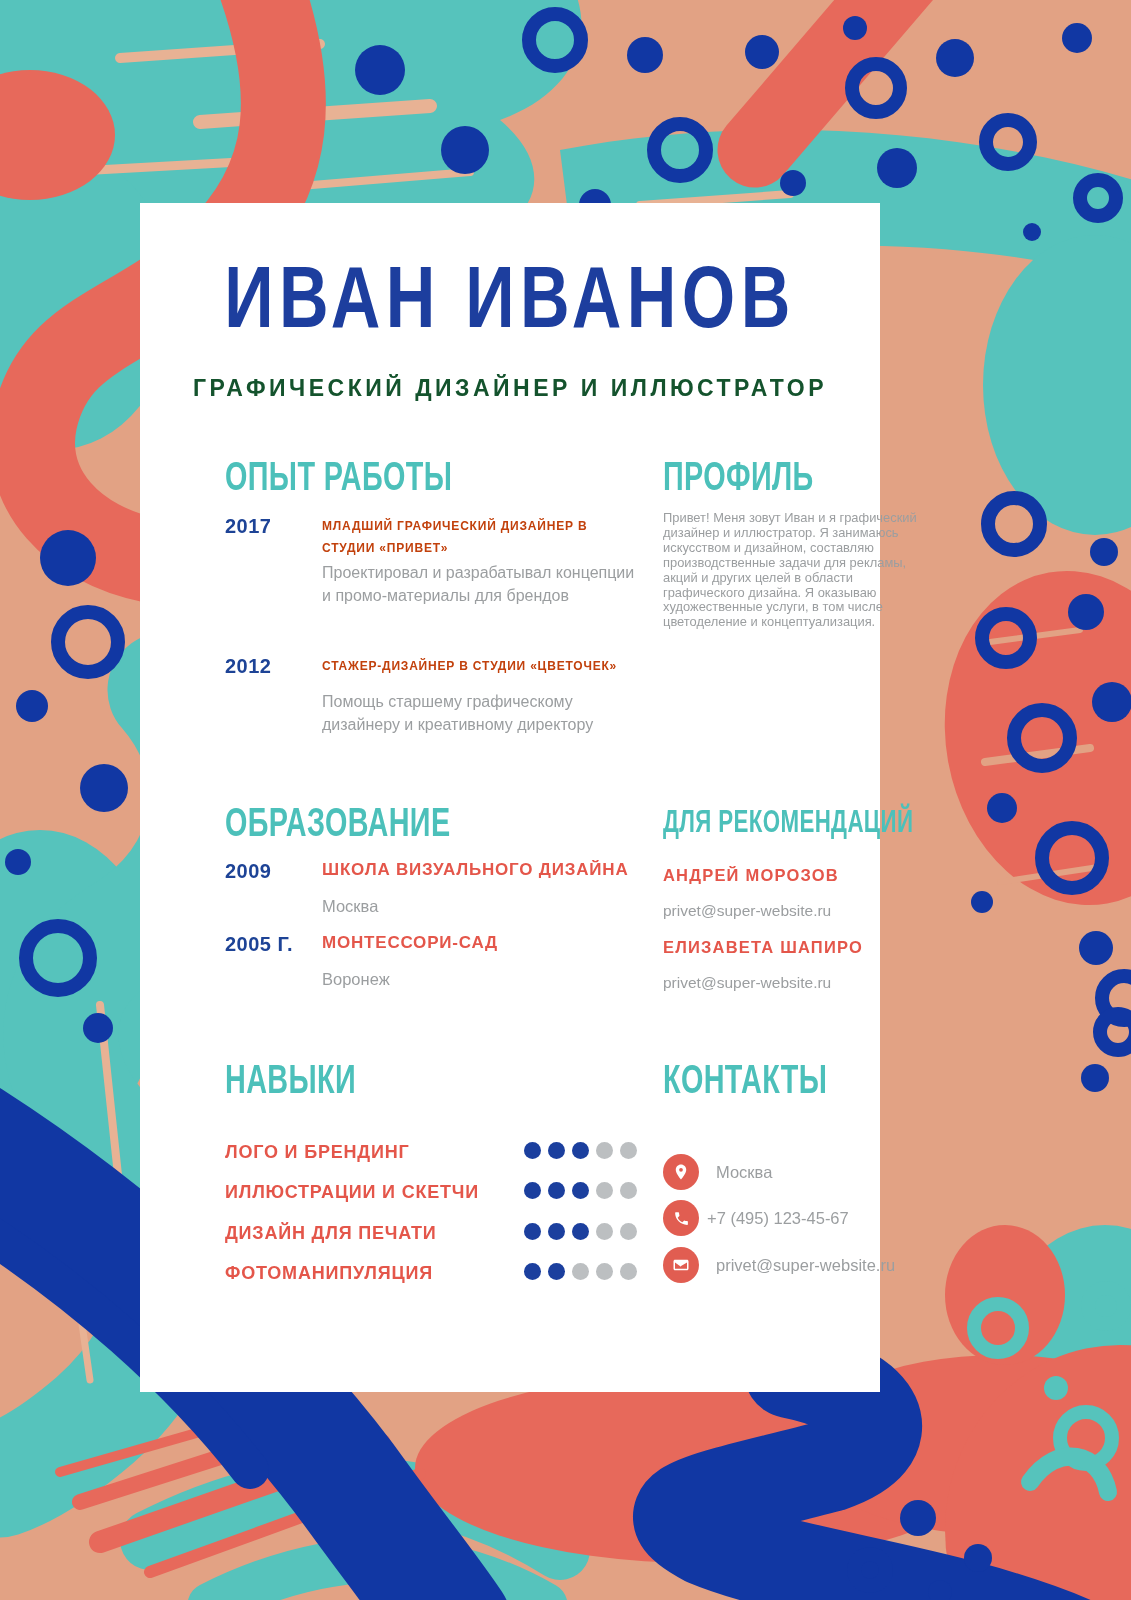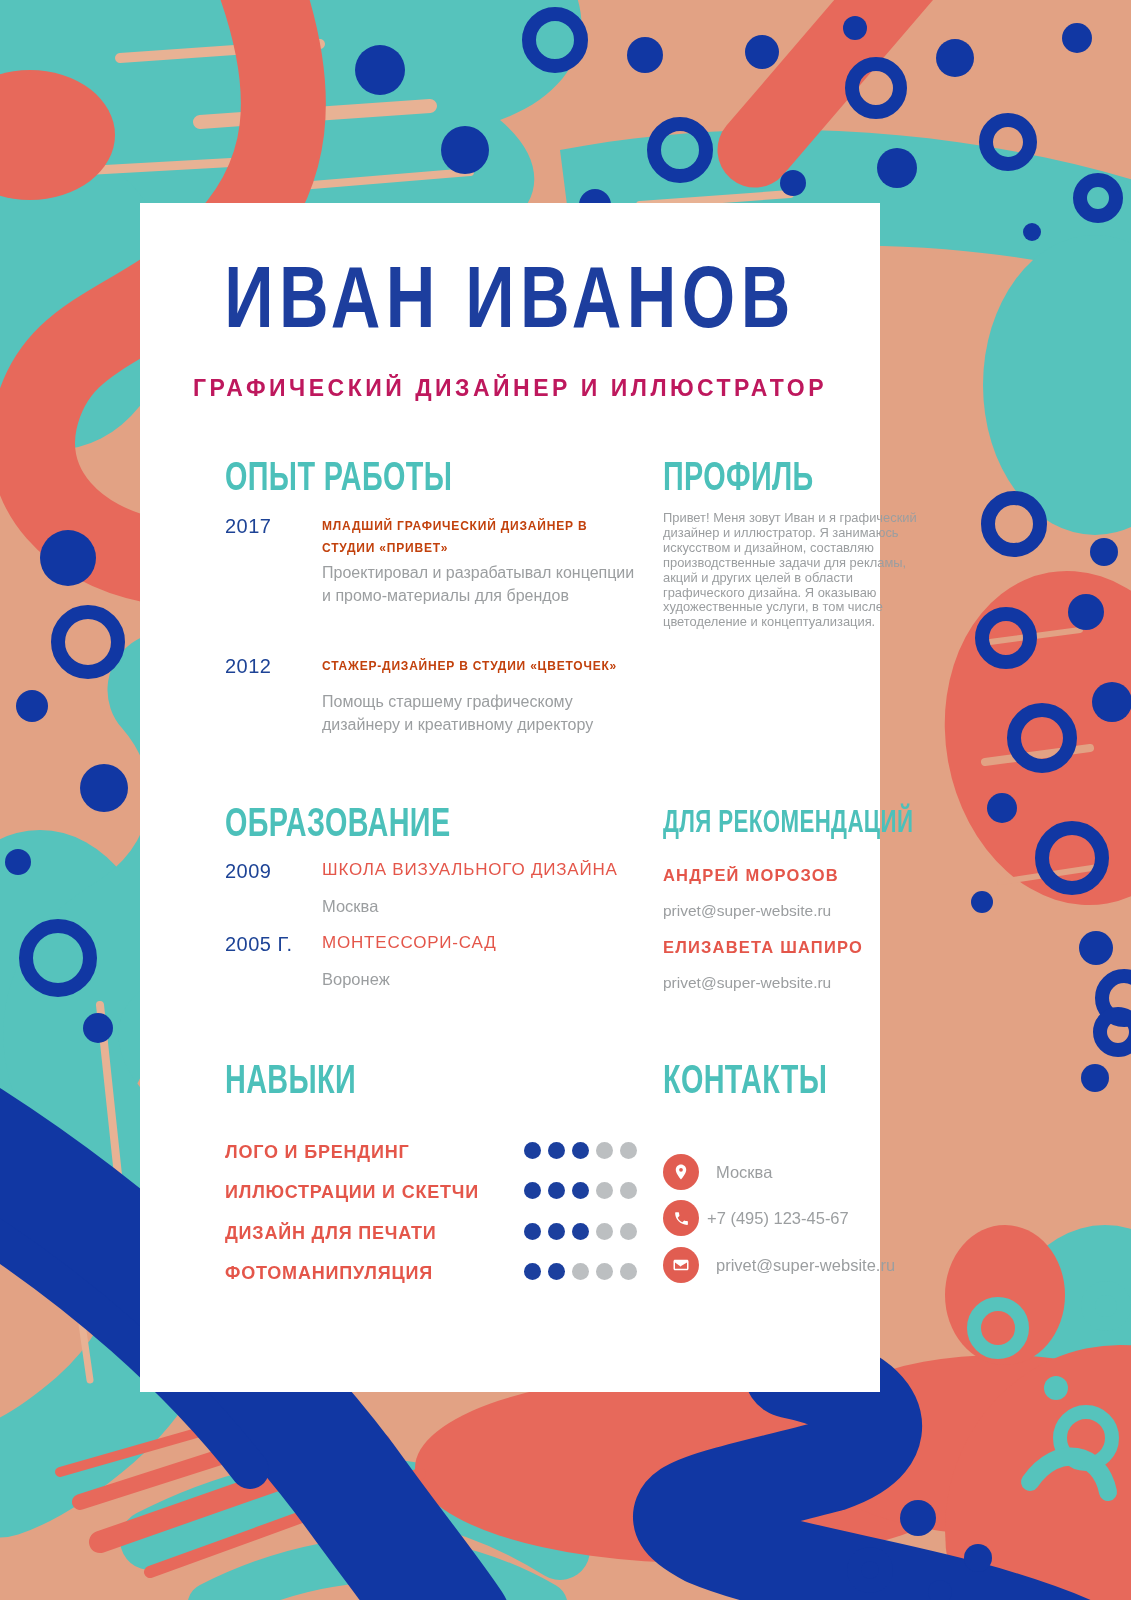--- a/index.html
+++ b/index.html
@@ -16,50 +16,50 @@
   }
 
   
   .title{
     position:absolute;top:46px;left:0;width:100%;text-align:center;
     font-size:88px;line-height:96px;font-weight:800;color:#1d3e9e;
     letter-spacing:7px;transform:scaleX(.78);white-space:nowrap;
   }
   .subtitle{
     position:absolute;top:172px;left:0;width:100%;text-align:center;
-    font-size:23px;font-weight:700;color:#be185d;letter-spacing:3.5px;white-space:nowrap;
+    font-size:23px;font-weight:700;color:#14532d;letter-spacing:3.5px;white-space:nowrap;
   }
 
   
   .sec{
     position:absolute;font-weight:700;color:#4cc0ba;font-size:40px;line-height:42px;
     white-space:nowrap;transform:scaleX(.72);transform-origin:0 50%;letter-spacing:.5px;
   }
   #h-exp{left:85px;top:252px;}
   #h-profile{left:523px;top:252px;}
   #h-edu{left:85px;top:598px;}
   #h-ref{left:523px;top:602px;font-size:31px;line-height:33px;}
   #h-skills{left:85px;top:855px;}
   #h-contacts{left:523px;top:855px;}
 
   
   .exp{position:absolute;left:85px;width:412px;display:flex;}
   #exp-1{top:312px;}
   #exp-2{top:452px;}
-  .year{flex:none;width:97px;font-weight:400;color:#1d4396;font-size:20px;letter-spacing:.5px;}
+  .year{flex:none;width:97px;font-weight:700;color:#1d4396;font-size:20px;letter-spacing:.5px;}
   .ebody{flex:1;}
   .epos{font-weight:700;color:#c2410c;font-size:12px;letter-spacing:.8px;line-height:22px;}
   .edesc{color:#9b9ea0;font-size:16px;line-height:23px;margin-top:2px;}
   #exp-2 .edesc{margin-top:13px;}
 
   
   .edu{position:absolute;left:85px;width:412px;display:flex;}
   #edu-1{top:657px;}
   #edu-2{top:730px;}
-  .eschool{font-weight:400;color:#e4564a;font-size:17px;letter-spacing:.8px;}
+  .eschool{font-weight:700;color:#e4564a;font-size:17px;letter-spacing:.8px;}
   .ecity{color:#9b9ea0;font-size:16.5px;margin-top:17px;}
 
   
   .skill{
     position:absolute;left:85px;width:412px;height:20px;
     display:flex;justify-content:space-between;align-items:flex-start;
   }
   #skill-1{top:939px;} #skill-2{top:979px;} #skill-3{top:1020px;} #skill-4{top:1060px;}
   .slabel{font-weight:700;color:#e4564a;font-size:18px;letter-spacing:.8px;white-space:nowrap;}
   .dots{display:flex;gap:7px;}

